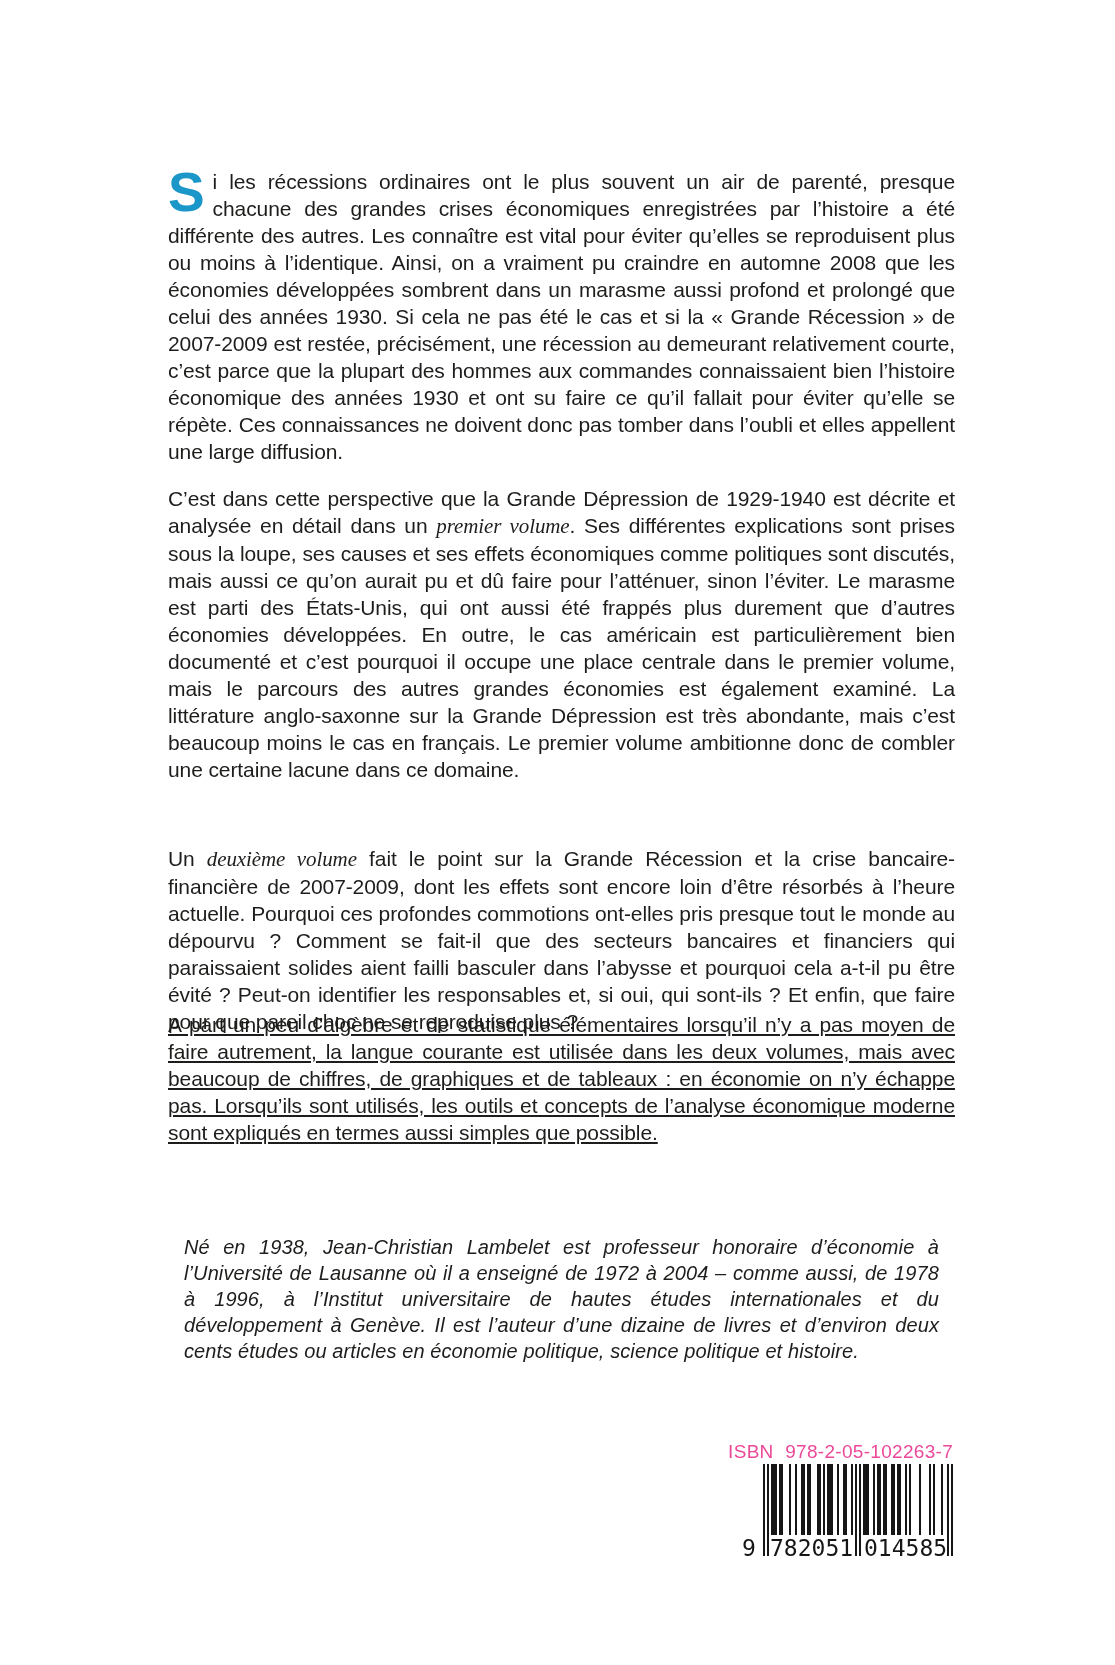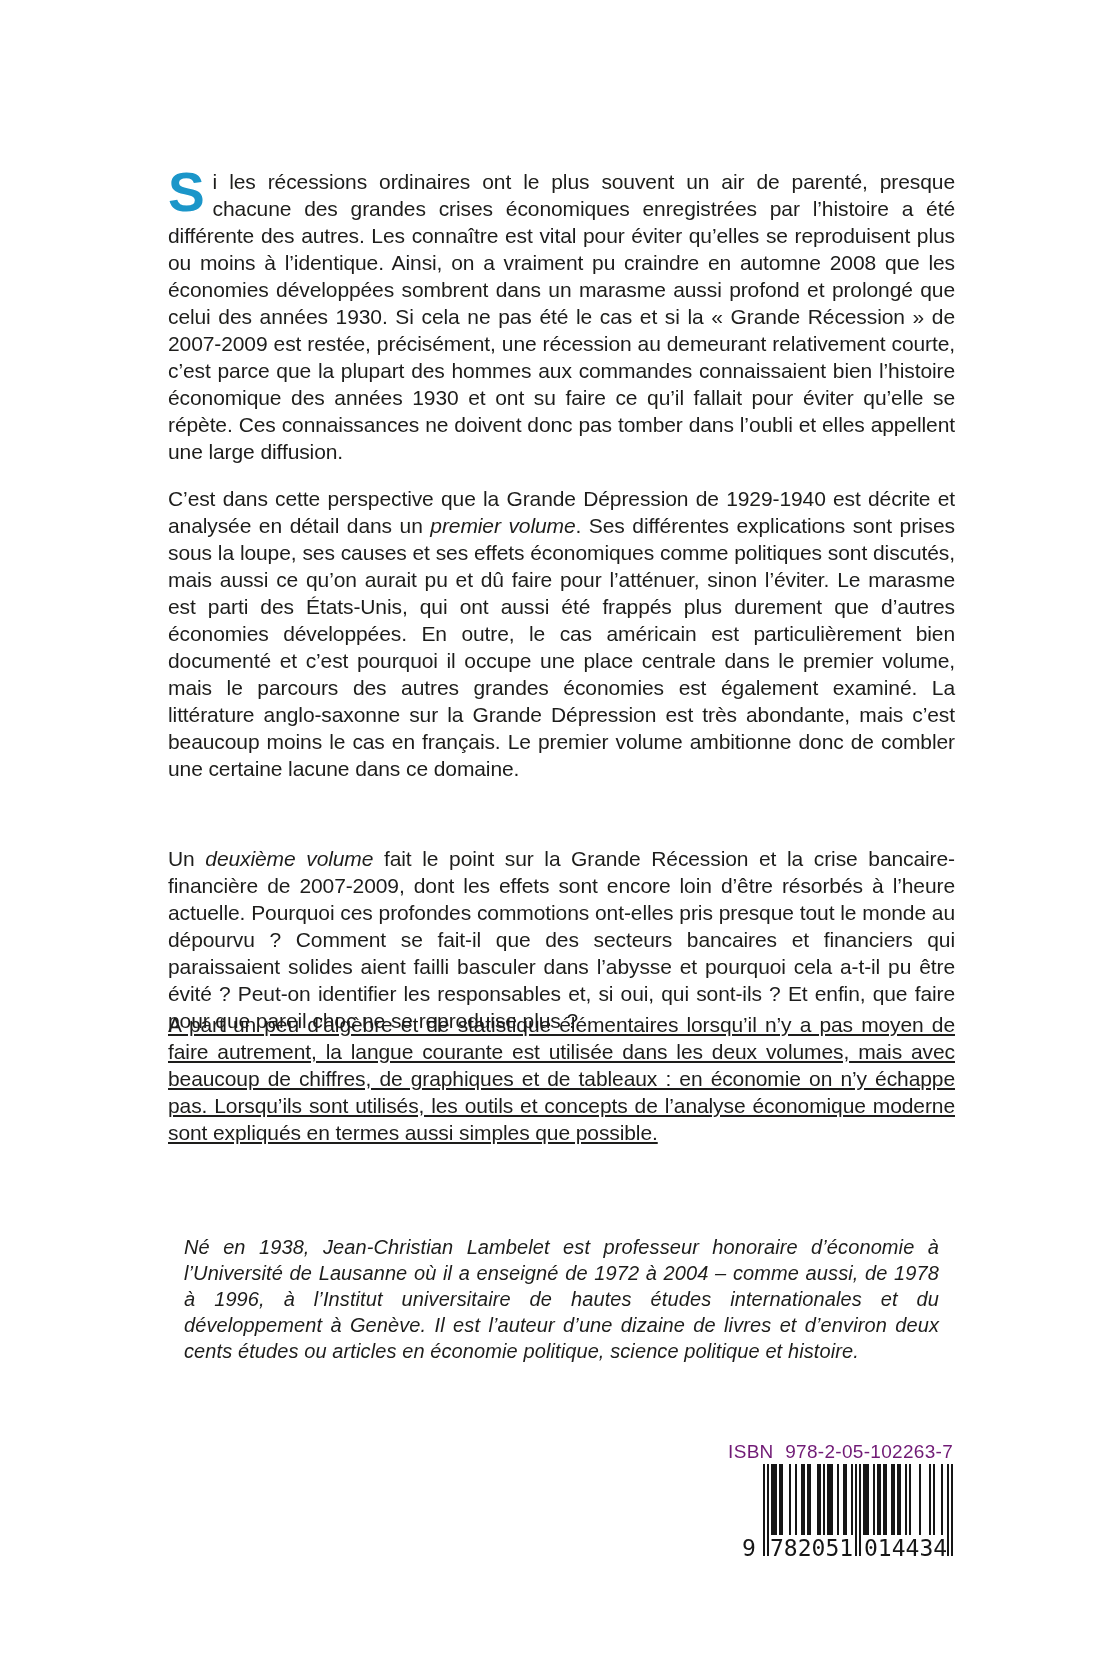--- a/index.html
+++ b/index.html
@@ -34,21 +34,21 @@
   .p4 { top: 1011px; text-decoration: underline; }
   .dropcap {
     float: left;
     font-size: 55px;
     line-height: 44px;
     height: 50px;
     font-weight: 700;
     color: #1b96c9;
     margin: 2px 8px 0 0;
   }
-  .para em { font-style: italic; }
+  .para em { font-style: italic; font-family: Liberation Serif, serif; }
   .bio {
     position: absolute;
     left: 168px;
     top: 1218px;
     width: 787px;
   }
   .bio p {
     margin: 16px;
     font-style: italic;
     font-size: 20px;
@@ -62,21 +62,21 @@
     top: 1441px;
     width: 255px;
     height: 125px;
   }
   .isbn-label {
     position: absolute;
     top: 0;
     right: 2px;
     font-size: 19px;
     line-height: 21px;
-    color: #701a75;
+    color: #ec4899;
     letter-spacing: 0.3px;
     word-spacing: 6px;
     white-space: pre;
   }
   #barcode-svg {
     position: absolute;
     left: 63px;
     top: 23px;
   }
   .bc-digit {
@@ -151,16 +151,16 @@
         <rect x="146" y="0" width="2" height="71" fill="#161616"></rect>
         <rect x="156" y="0" width="2" height="71" fill="#161616"></rect>
         <rect x="166" y="0" width="2" height="71" fill="#161616"></rect>
         <rect x="170" y="0" width="2" height="71" fill="#161616"></rect>
         <rect x="178" y="0" width="2" height="71" fill="#161616"></rect>
         <rect x="184" y="0" width="2" height="92" fill="#161616"></rect>
         <rect x="188" y="0" width="2" height="92" fill="#161616"></rect>
       </svg>
     <span class="bc-digit bc-first">9</span>
     <span class="bc-digit bc-left">782051</span>
-    <span class="bc-digit bc-right">014434</span>
+    <span class="bc-digit bc-right">014585</span>
   </div>
 
 </div>
 
 </body></html>

